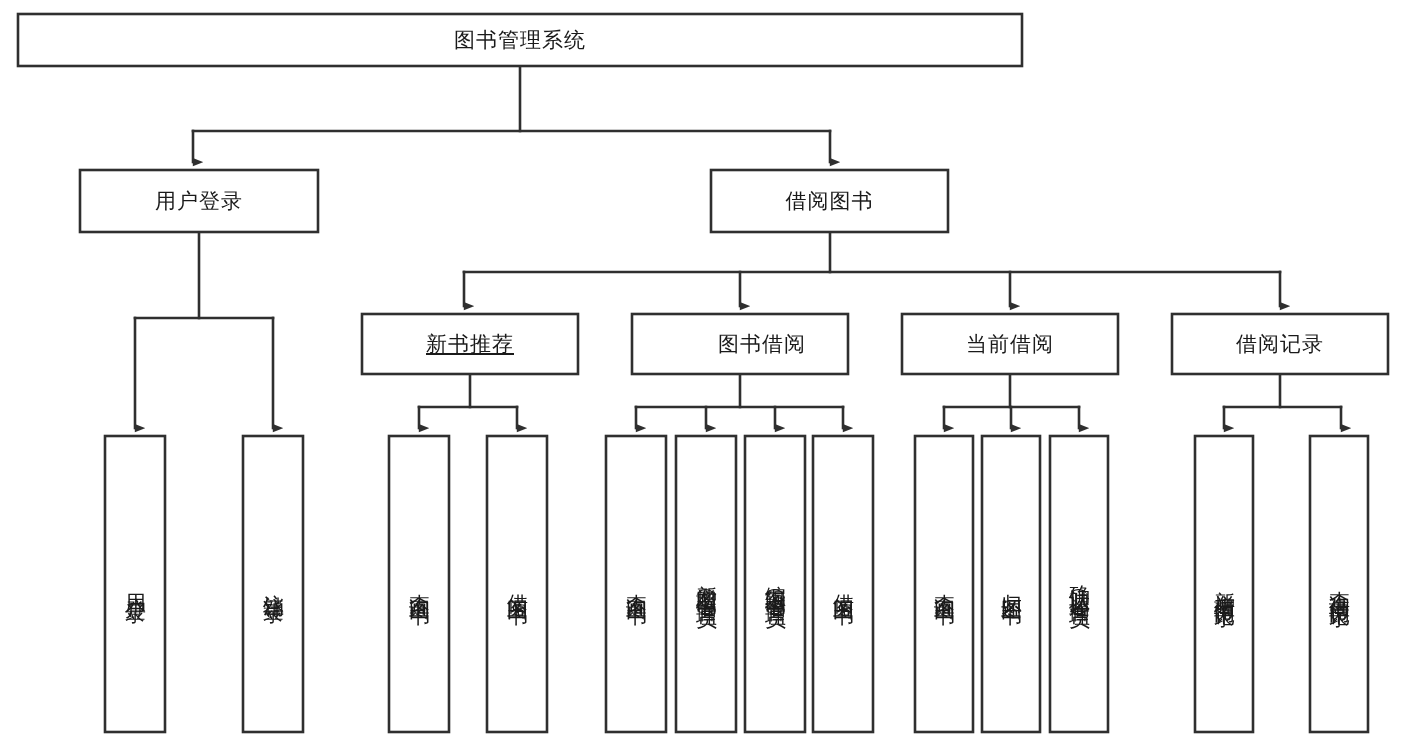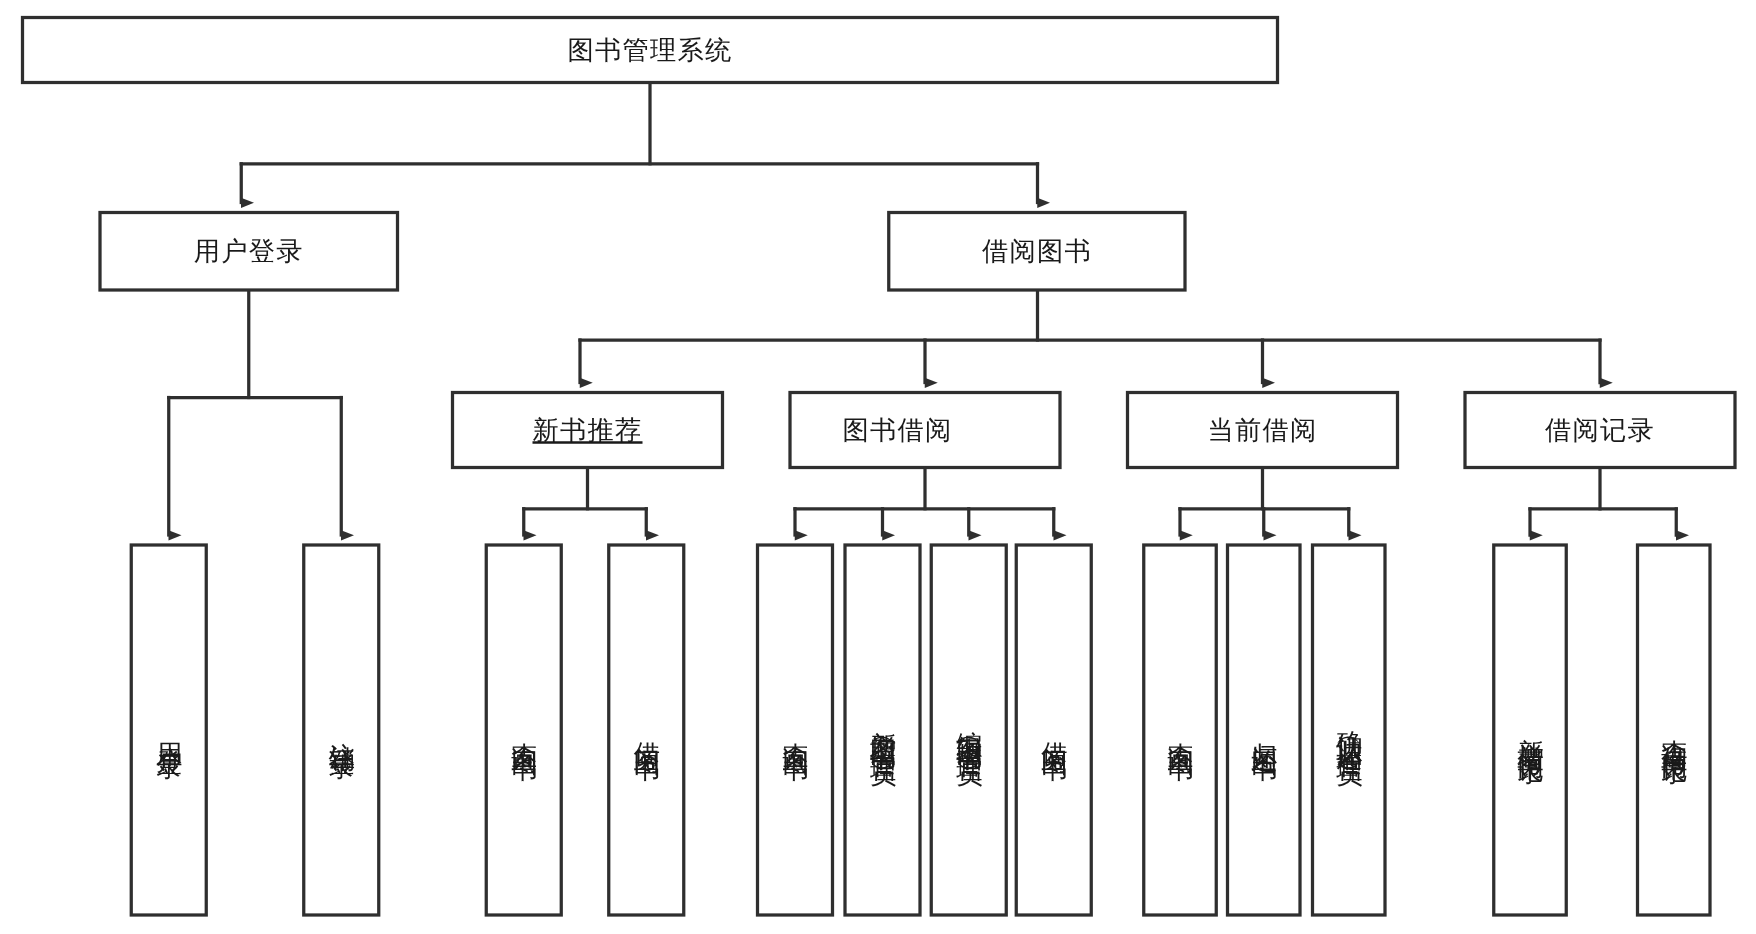--- a/index.html
+++ b/index.html
@@ -172,21 +172,21 @@
     <rect class="node-box" x="1195" y="436" width="58" height="296"></rect>
     <rect class="node-box" x="1310" y="436" width="58" height="296"></rect>
   </svg>
 
   <div class="h-label" style="left:18px; top:14px; width:1004px; height:52px;">图书管理系统</div>
 
   <div class="h-label" style="left:80px; top:170px; width:238px; height:62px;">用户登录</div>
   <div class="h-label" style="left:711px; top:170px; width:237px; height:62px;">借阅图书</div>
 
   <div class="h-label" style="left:362px; top:314px; width:216px; height:60px;text-decoration:underline;">新书推荐</div>
-  <div class="h-label" style="left:632px; top:314px; width:172px; height:60px;">图书借阅</div>
+  <div class="h-label" style="left:632px; top:314px; width:172px; height:60px;padding-left:44px;">图书借阅</div>
   <div class="h-label" style="left:902px; top:314px; width:216px; height:60px;">当前借阅</div>
   <div class="h-label" style="left:1172px; top:314px; width:216px; height:60px;">借阅记录</div>
 
   <div class="vert-wrap" style="left: 105px; top: 436px; width: 60px; height: 296px; align-items: center;">
     <span class="vert-text">用户登录</span>
   </div>
   <div class="vert-wrap" style="left: 243px; top: 436px; width: 60px; height: 296px; align-items: center;">
     <span class="vert-text">注销登录</span>
   </div>
   <div class="vert-wrap" style="left: 389px; top: 436px; width: 60px; height: 296px; align-items: center;">

